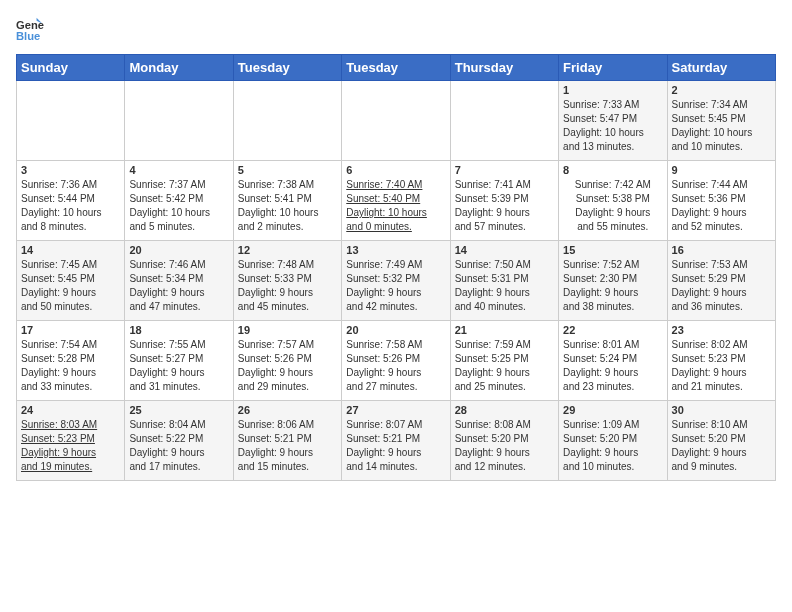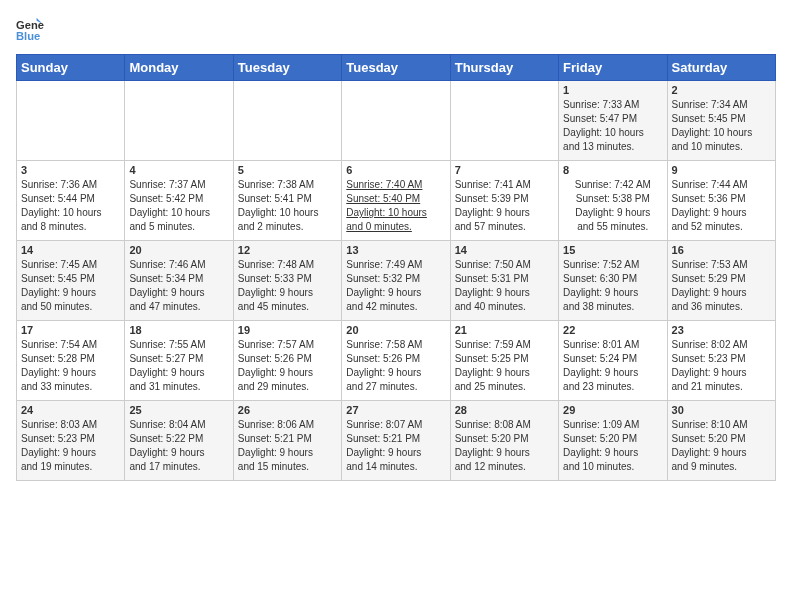--- a/index.html
+++ b/index.html
@@ -220,21 +220,21 @@
           <td>
             <span class="day-num">14</span>
             <div class="day-info" style="white-space: pre-line;">Sunrise: 7:50 AM
 Sunset: 5:31 PM
 Daylight: 9 hours
 and 40 minutes.</div>
           </td>
           <td>
             <span class="day-num">15</span>
             <div class="day-info" style="white-space: pre-line;">Sunrise: 7:52 AM
-Sunset: 6:30 PM
+Sunset: 2:30 PM
 Daylight: 9 hours
 and 38 minutes.</div>
           </td>
           <td>
             <span class="day-num">16</span>
             <div class="day-info" style="white-space: pre-line;">Sunrise: 7:53 AM
 Sunset: 5:29 PM
 Daylight: 9 hours
 and 36 minutes.</div>
           </td>
@@ -286,21 +286,21 @@
             <span class="day-num">23</span>
             <div class="day-info" style="white-space: pre-line;">Sunrise: 8:02 AM
 Sunset: 5:23 PM
 Daylight: 9 hours
 and 21 minutes.</div>
           </td>
         </tr>
         <tr>
           <td>
             <span class="day-num">24</span>
-            <div class="day-info" style="white-space: pre-line;">Sunrise: 8:03 AM
+            <div class="day-info" style="white-space: pre-line; text-decoration: underline;">Sunrise: 8:03 AM
 Sunset: 5:23 PM
 Daylight: 9 hours
 and 19 minutes.</div>
           </td>
           <td>
             <span class="day-num">25</span>
             <div class="day-info" style="white-space: pre-line;">Sunrise: 8:04 AM
 Sunset: 5:22 PM
 Daylight: 9 hours
 and 17 minutes.</div>

